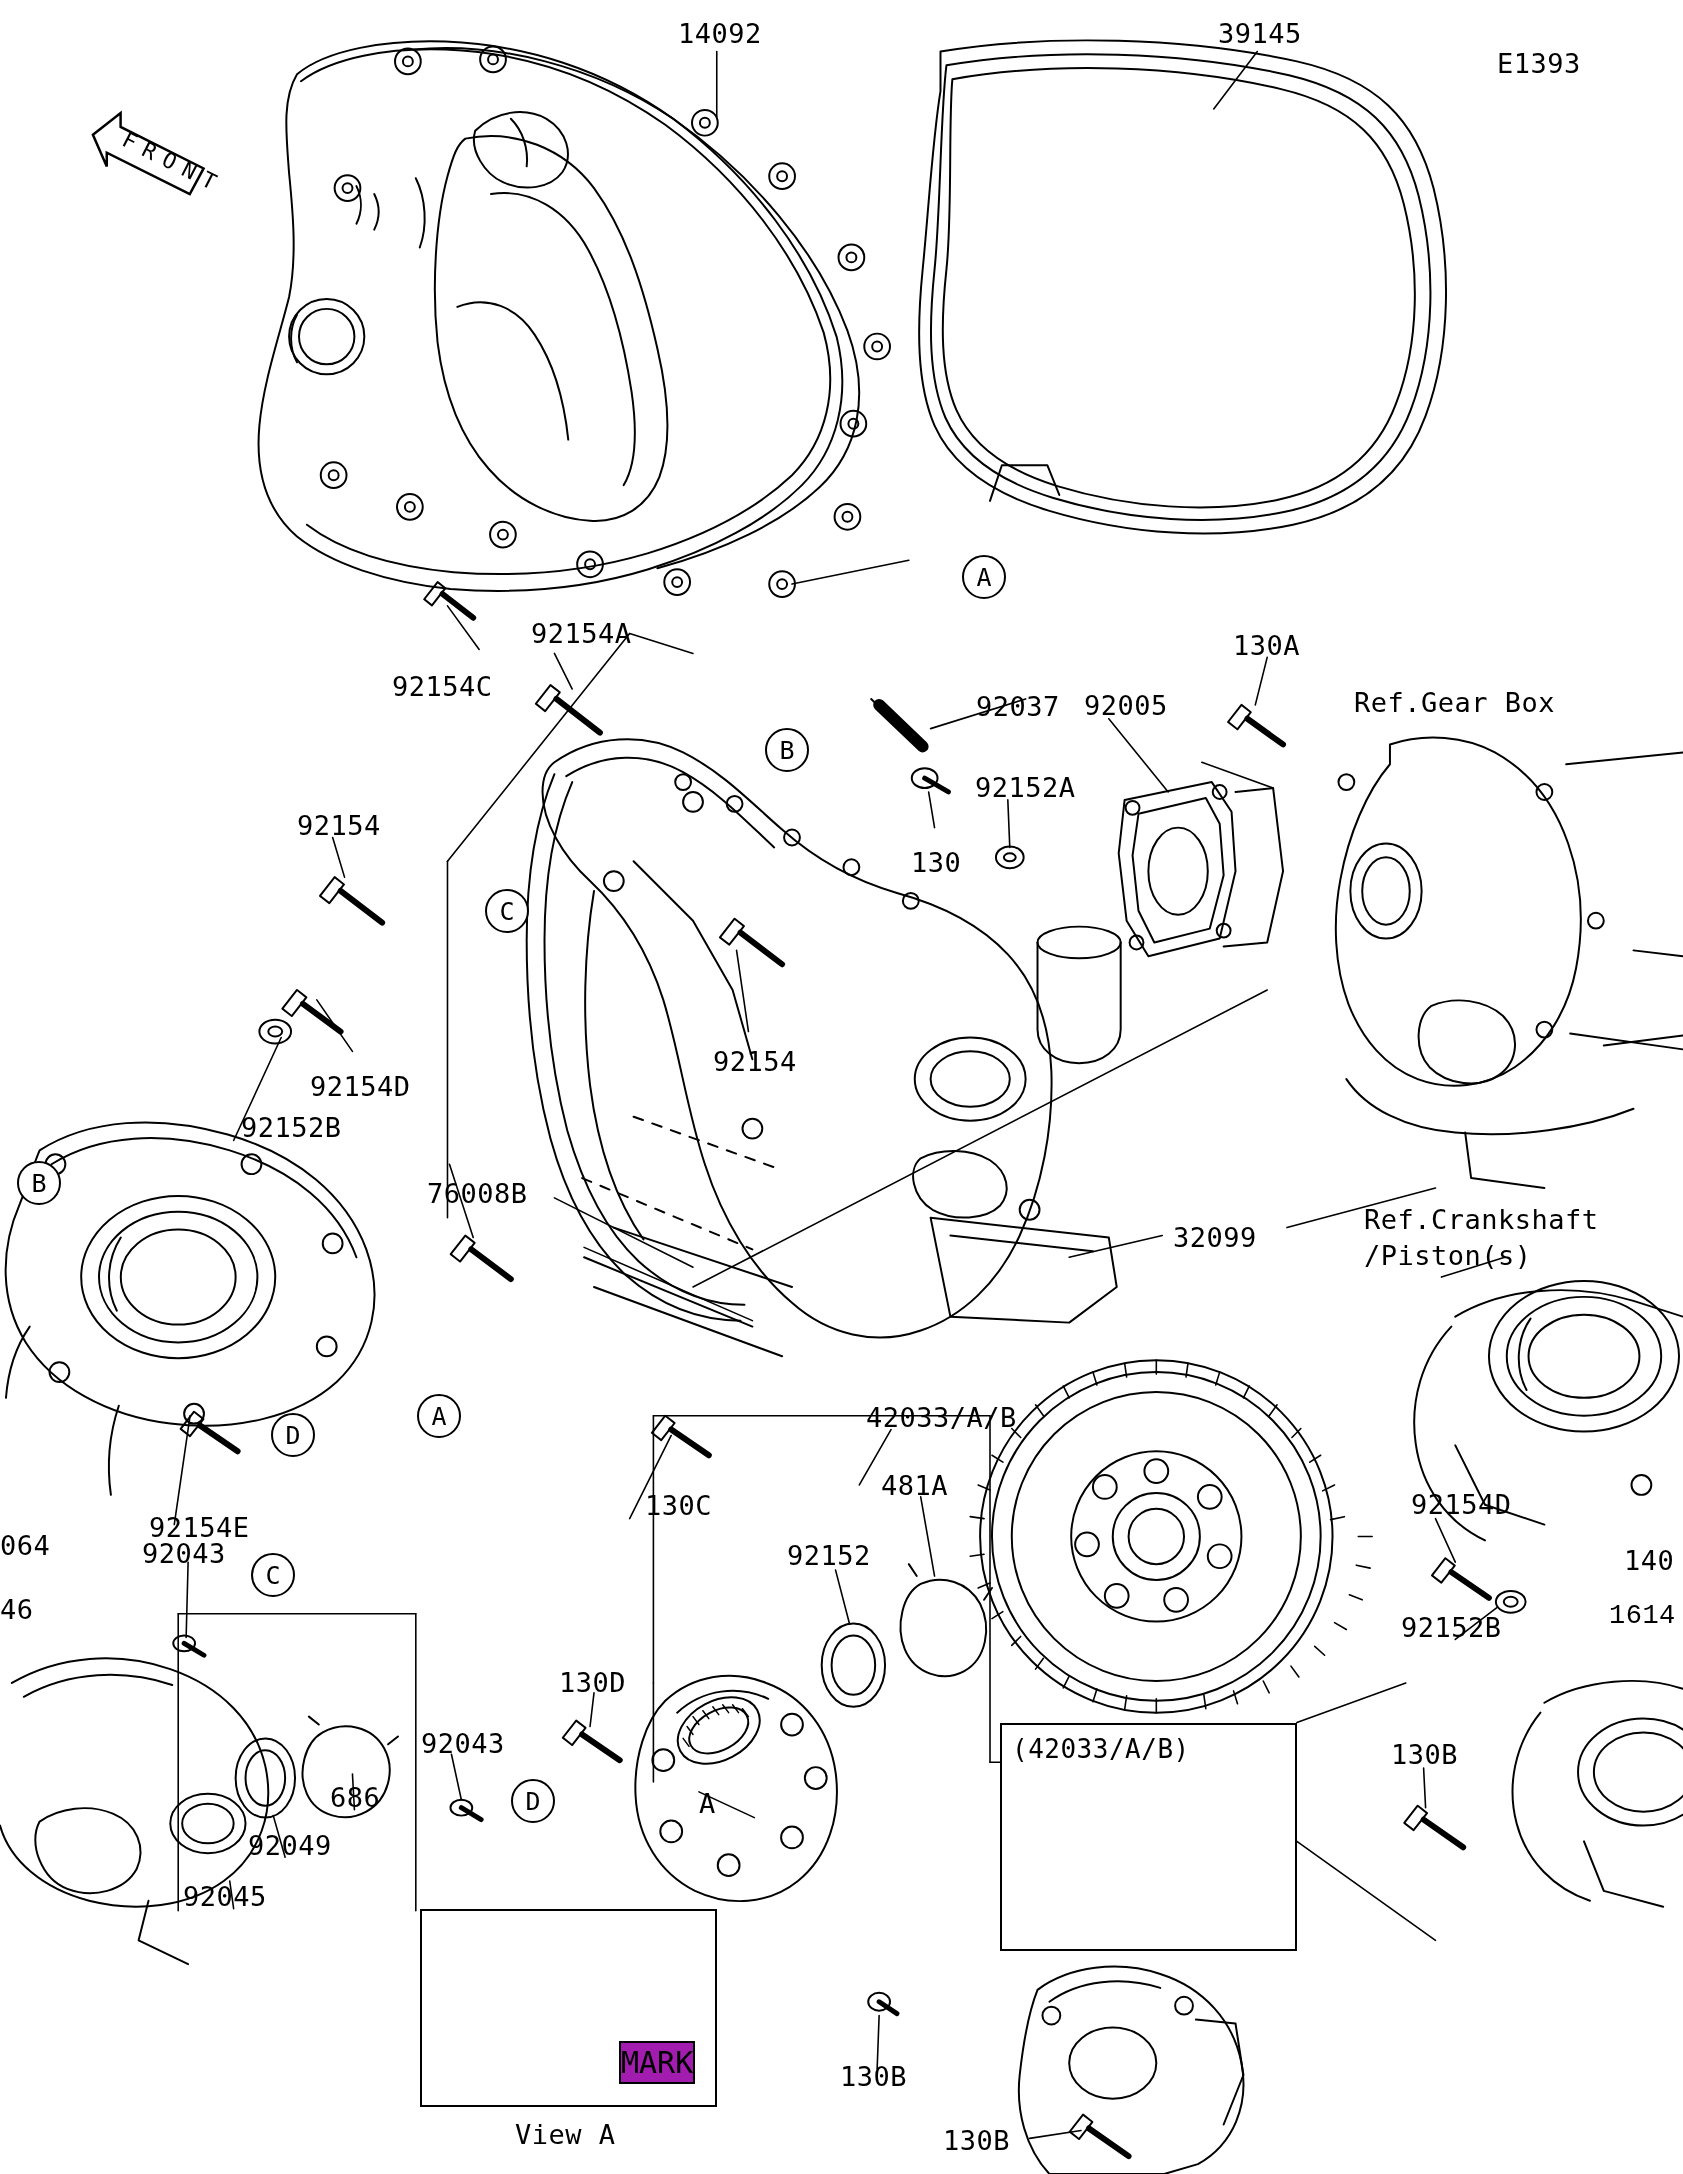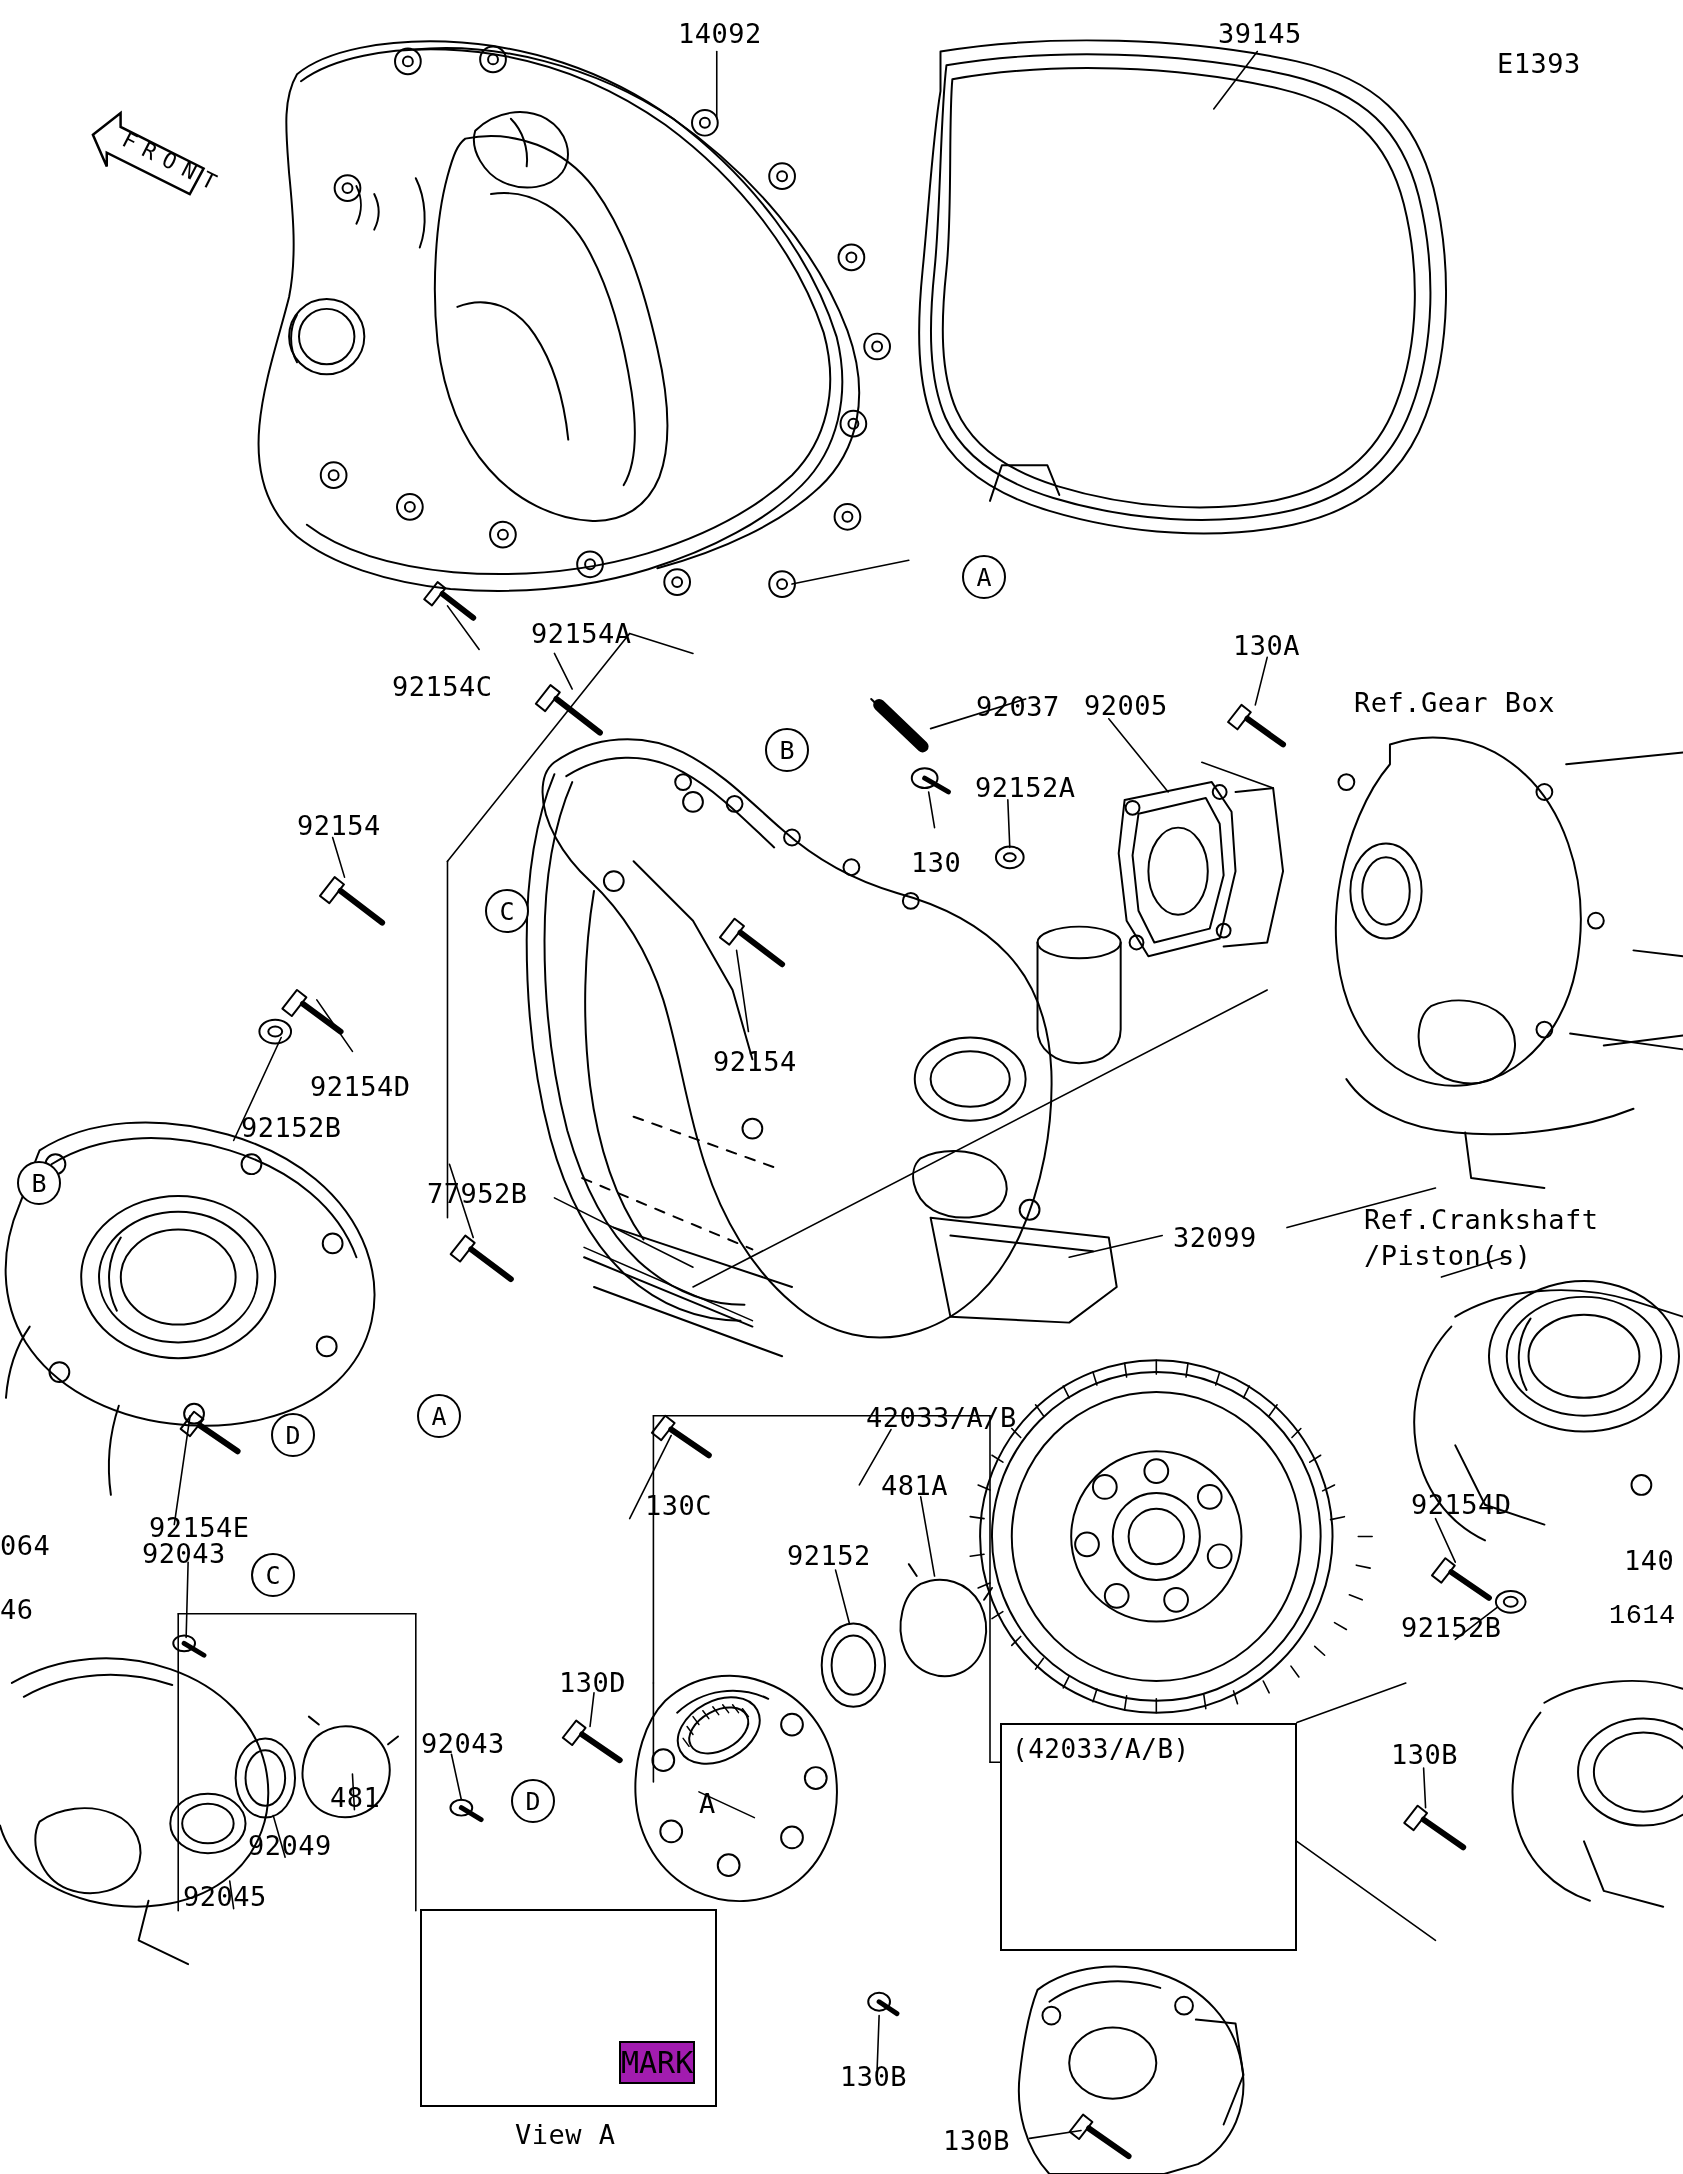--- a/index.html
+++ b/index.html
@@ -527,33 +527,33 @@
   <div class="lbl" style="left:392px;top:671px;">92154C</div>
   <div class="lbl" style="left:976px;top:691px;">92037</div>
   <div class="lbl" style="left:1233px;top:630px;">130A</div>
   <div class="lbl" style="left:1084px;top:690px;">92005</div>
   <div class="lbl" style="left:975px;top:772px;">92152A</div>
   <div class="lbl" style="left:911px;top:847px;">130</div>
   <div class="lbl" style="left:297px;top:810px;">92154</div>
   <div class="lbl" style="left:713px;top:1046px;">92154</div>
   <div class="lbl" style="left:310px;top:1071px;">92154D</div>
   <div class="lbl" style="left:241px;top:1112px;">92152B</div>
-  <div class="lbl" style="left:427px;top:1178px;">77952B</div>
+  <div class="lbl" style="left:427px;top:1178px;">76008B</div>
   <div class="lbl" style="left:1173px;top:1222px;">32099</div>
   <div class="lbl" style="left:866px;top:1402px;">42033/A/B</div>
   <div class="lbl" style="left:881px;top:1470px;">481A</div>
   <div class="lbl" style="left:787px;top:1540px;">92152</div>
   <div class="lbl" style="left:149px;top:1500px;margin-top:12px;">92154E</div>
   <div class="lbl" style="left:142px;top:1538px;">92043</div>
   <div class="lbl" style="left:0px;top:1530px;">064</div>
   <div class="lbl" style="left:0px;top:1594px;">46</div>
   <div class="lbl" style="left:645px;top:1490px;">130C</div>
   <div class="lbl" style="left:559px;top:1667px;">130D</div>
   <div class="lbl" style="left:421px;top:1728px;">92043</div>
-  <div class="lbl" style="left:330px;top:1782px;">481</div>
+  <div class="lbl" style="left:330px;top:1782px;">686</div>
   <div class="lbl" style="left:248px;top:1830px;">92049</div>
   <div class="lbl" style="left:183px;top:1881px;">92045</div>
   <div class="lbl" style="left:1411px;top:1489px;">92154D</div>
   <div class="lbl" style="left:1401px;top:1612px;">92152B</div>
   <div class="lbl" style="left:1624px;top:1545px;">140</div>
   <div class="lbl" style="left:1609px;top:1601px;font-family:Liberation Mono, monospace;">1614</div>
   <div class="lbl" style="left:1391px;top:1739px;">130B</div>
   <div class="lbl" style="left:840px;top:2061px;">130B</div>
   <div class="lbl" style="left:943px;top:2125px;">130B</div>
 

